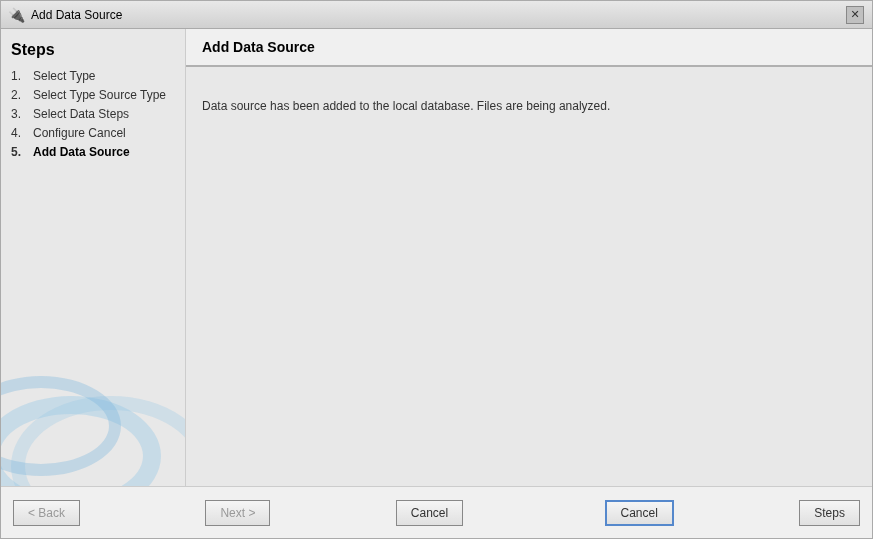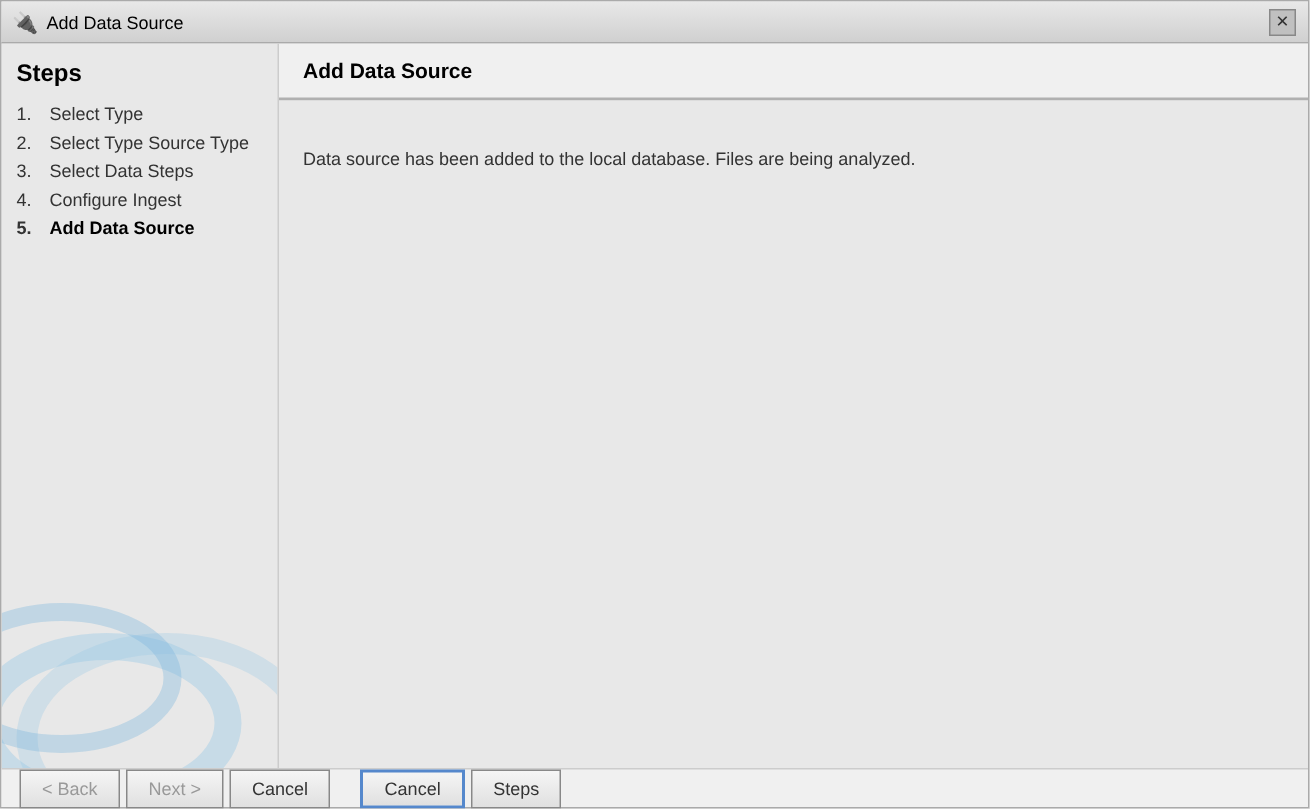--- a/index.html
+++ b/index.html
@@ -154,26 +154,26 @@
     .content-body {
       flex: 1;
       padding: 32px 16px;
       background: #e8e8e8;
     }
     .status-message {
       font-size: 12px;
       color: #333;
     }
     .footer {
-      height: 26px;
+      height: 52px;
       background: #f0f0f0;
       border-top: 1px solid #ccc;
       display: flex;
       align-items: center;
-      justify-content: flex-start;
+      justify-content: space-between;
       padding: 0 12px;
       gap: 4px;
     }
     .btn {
       padding: 4px 14px;
       font-size: 12px;
       border: 1px solid #888;
       background: linear-gradient(to bottom, #f5f5f5, #e0e0e0);
       cursor: pointer;
       color: #333;
@@ -214,21 +214,21 @@
         <li>
           <span class="step-num">2.</span>
           <span>Select Type Source Type</span>
         </li>
         <li>
           <span class="step-num">3.</span>
           <span>Select Data Steps</span>
         </li>
         <li>
           <span class="step-num">4.</span>
-          <span>Configure Ingest</span>
+          <span>Configure Cancel</span>
         </li>
         <li class="active">
           <span class="step-num">5.</span>
           <span>Add Data Source</span>
         </li>
       </ul>
       <div class="sidebar-decoration">
         <div class="deco-arc1"></div>
         <div class="deco-arc2"></div>
         <div class="deco-arc3"></div>

